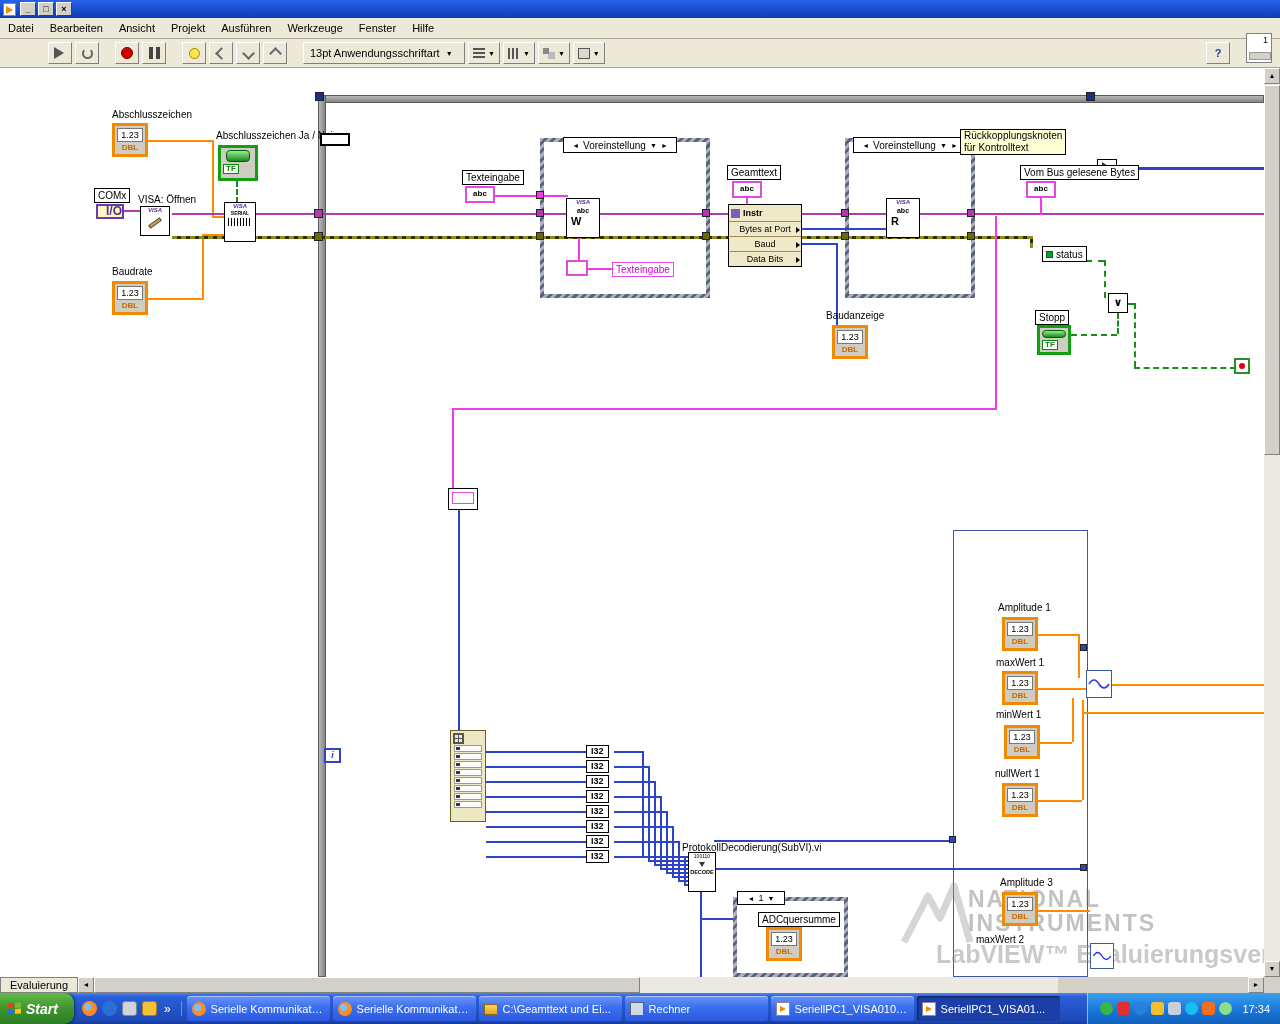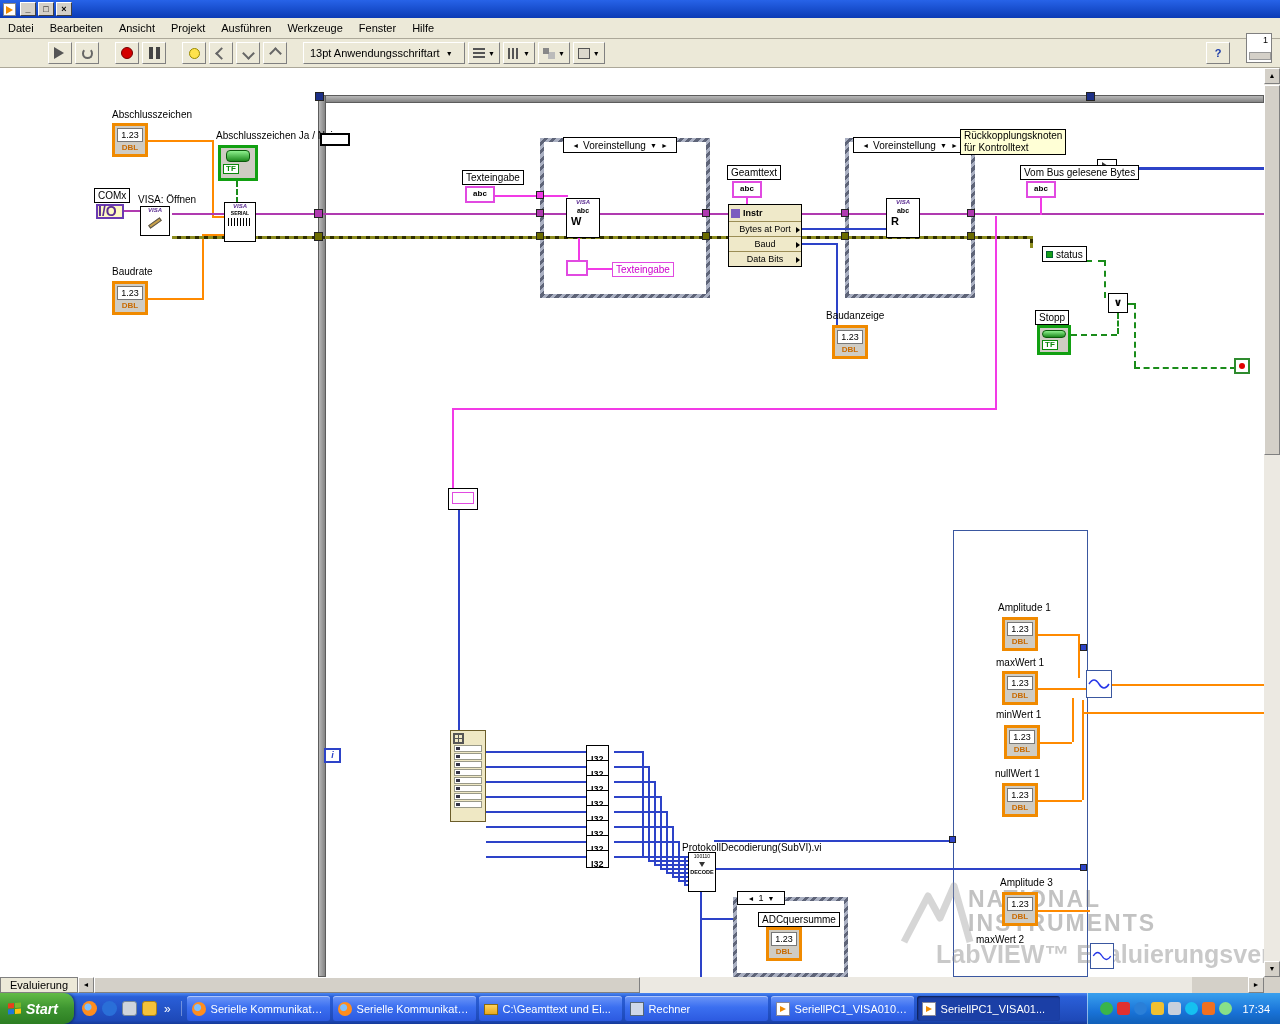--- a/index.html
+++ b/index.html
@@ -55,33 +55,33 @@
   .bh{height:2px;background:#2d43c8}.bv{width:2px;background:#2d43c8}
   .b3{height:3px;background:#2d43c8}
   .eh{height:3px;background:repeating-linear-gradient(90deg,#8c8c1e 0 5px,#2e2e00 5px 9px)}
   .ev{width:3px;background:repeating-linear-gradient(0deg,#8c8c1e 0 5px,#2e2e00 5px 9px)}
   .gh{height:0;border-top:2px dashed #1a8c1a}.gv{width:0;border-left:2px dashed #1a8c1a}
   .tn{position:absolute;border:1px solid #222;z-index:6}
 
   .fl{position:absolute;border:1px solid #000;background:#fff;font-size:10px;line-height:13px;padding:0 3px;white-space:nowrap;height:15px;z-index:7}
   .fl.pink{border-color:#e14ae1;color:#cc00cc}
   .fl.note{background:#ffffd6;height:auto;line-height:12px}
-  .fl.i32{font-weight:bold;font-size:9px;height:13px;line-height:11px;padding:8px 4px}
+  .fl.i32{font-weight:bold;font-size:9px;height:13px;line-height:11px;padding:0 4px}
   .pl{position:absolute;font-size:10px;white-space:nowrap;z-index:7}
 
   .nc{position:absolute;width:36px;height:34px;border:3px solid #f08a00;background:#cfccc4;padding:2px;z-index:7}
   .ncv{background:#fff;border:1px solid #777;height:14px;font-size:9px;text-align:center;line-height:12px}
   .nct{color:#c96a00;font-weight:bold;font-size:8px;text-align:center;margin-top:1px}
   .tfc{position:absolute;width:40px;height:36px;border:3px solid #12a012;background:#cfccc4;padding:2px;z-index:7}
   .tfc.sm{width:34px;height:30px}
   .led{height:12px;width:24px;margin:0 auto;border-radius:4px;background:linear-gradient(180deg,#8ef08e,#1e8a1e);border:1px solid #0a5a0a}
   .tfc.sm .led{height:8px}
   .tft{color:#0a870a;font-weight:bold;font-size:8px;border:1px solid #0a870a;width:16px;text-align:center;margin-top:2px;background:#fff;line-height:8px}
   .abc{position:absolute;width:30px;height:17px;border:2px solid #e14ae1;background:#fff;font-weight:bold;font-size:8px;text-align:center;line-height:12px;z-index:7}
-  .io{position:absolute;width:28px;height:15px;border:2px solid #6a3ab2;background:#fef9c3;color:#5b2d91;font-weight:bold;font-size:14px;text-align:left;line-height:10px;z-index:7}
+  .io{position:absolute;width:28px;height:15px;border:2px solid #6a3ab2;background:#fef9c3;color:#5b2d91;font-weight:bold;font-size:12px;text-align:right;line-height:10px;z-index:7}
   .node{position:absolute;border:1px solid #000;background:#fff;z-index:7;text-align:center}
   .visa-t{font-style:italic;color:#5b2d91;font-weight:bold;font-size:6px;line-height:7px}
   .serial-t{font-size:5px;font-weight:bold;line-height:6px}
   .barcode{height:8px;margin:2px 3px;background:repeating-linear-gradient(90deg,#000 0 1px,#fff 1px 3px)}
   .pencil{width:14px;height:4px;background:#c8a048;border:1px solid #555;transform:rotate(-35deg);margin:7px auto}
   .abc-t{font-size:7px;font-weight:bold;line-height:9px}
   .wr-t{font-size:11px;font-weight:bold;text-align:left;padding-left:4px;line-height:13px}
   .pn{position:absolute;width:74px;border:1px solid #000;background:#efe9c9;font-size:9px;z-index:7}
   .pn-h{height:16px;display:flex;align-items:center;gap:3px;padding-left:2px;font-weight:bold}
   .pn-ic{width:9px;height:9px;background:#7b5cbf}
@@ -104,21 +104,21 @@
   .ba-in{margin:3px;height:12px;border:1px solid #e14ae1;background:#fff}
 
   .wm1,.wm2{position:absolute;font-size:23px;font-weight:bold;letter-spacing:2px;color:rgba(120,120,120,.45);z-index:3;white-space:nowrap}
   .wm3{position:absolute;font-size:25px;font-weight:bold;color:rgba(135,135,135,.45);z-index:3;white-space:nowrap}
   .wm-eagle{position:absolute;z-index:3;opacity:.4}
 
   
   .vsb{position:absolute;left:1264px;top:68px;width:16px;height:909px;background:#ece9e2}
   .sbbtn{position:absolute;width:16px;height:16px;background:#d4d0c8;border:1px solid;border-color:#fff #808080 #808080 #fff;font-size:7px;text-align:center;line-height:14px}
   .sbthumb{position:absolute;background:#d4d0c8;border:1px solid;border-color:#fff #808080 #808080 #fff}
-  .bottombar{position:absolute;left:0;top:977px;width:1192px;height:16px;background:#ece9e2}
+  .bottombar{position:absolute;left:0;top:977px;width:1058px;height:16px;background:#ece9e2}
   .evaltab{position:absolute;left:0;top:0;height:16px;border:1px solid #808080;background:#ece9d8;padding:0 9px;font-size:11px;line-height:14px;z-index:2}
   .corner{position:absolute;left:1264px;top:0;width:16px;height:16px;background:#d4d0c8}
 
   
   .taskbar{position:absolute;left:0;top:993px;width:1280px;height:31px;background:linear-gradient(180deg,#4a86f2 0,#2a5fd8 12%,#1e49b8 88%,#153a99 100%);display:flex;align-items:center}
   .start{height:31px;padding:0 16px 0 8px;border-radius:0 10px 10px 0;background:linear-gradient(180deg,#62bb46,#3d9430 50%,#2c7d22);color:#fff;font-weight:bold;font-style:italic;font-size:14px;display:flex;align-items:center;gap:5px;box-shadow:1px 0 3px rgba(0,0,0,.5)}
   .flag{display:grid;grid-template-columns:6px 6px;grid-template-rows:5px 5px;gap:1px;transform:skewY(-5deg)}
   .flag span{display:block}
   .ql{display:flex;align-items:center;gap:5px;padding:0 8px;border-right:1px solid rgba(255,255,255,.35)}
   .qlic{width:15px;height:15px;border-radius:3px}

